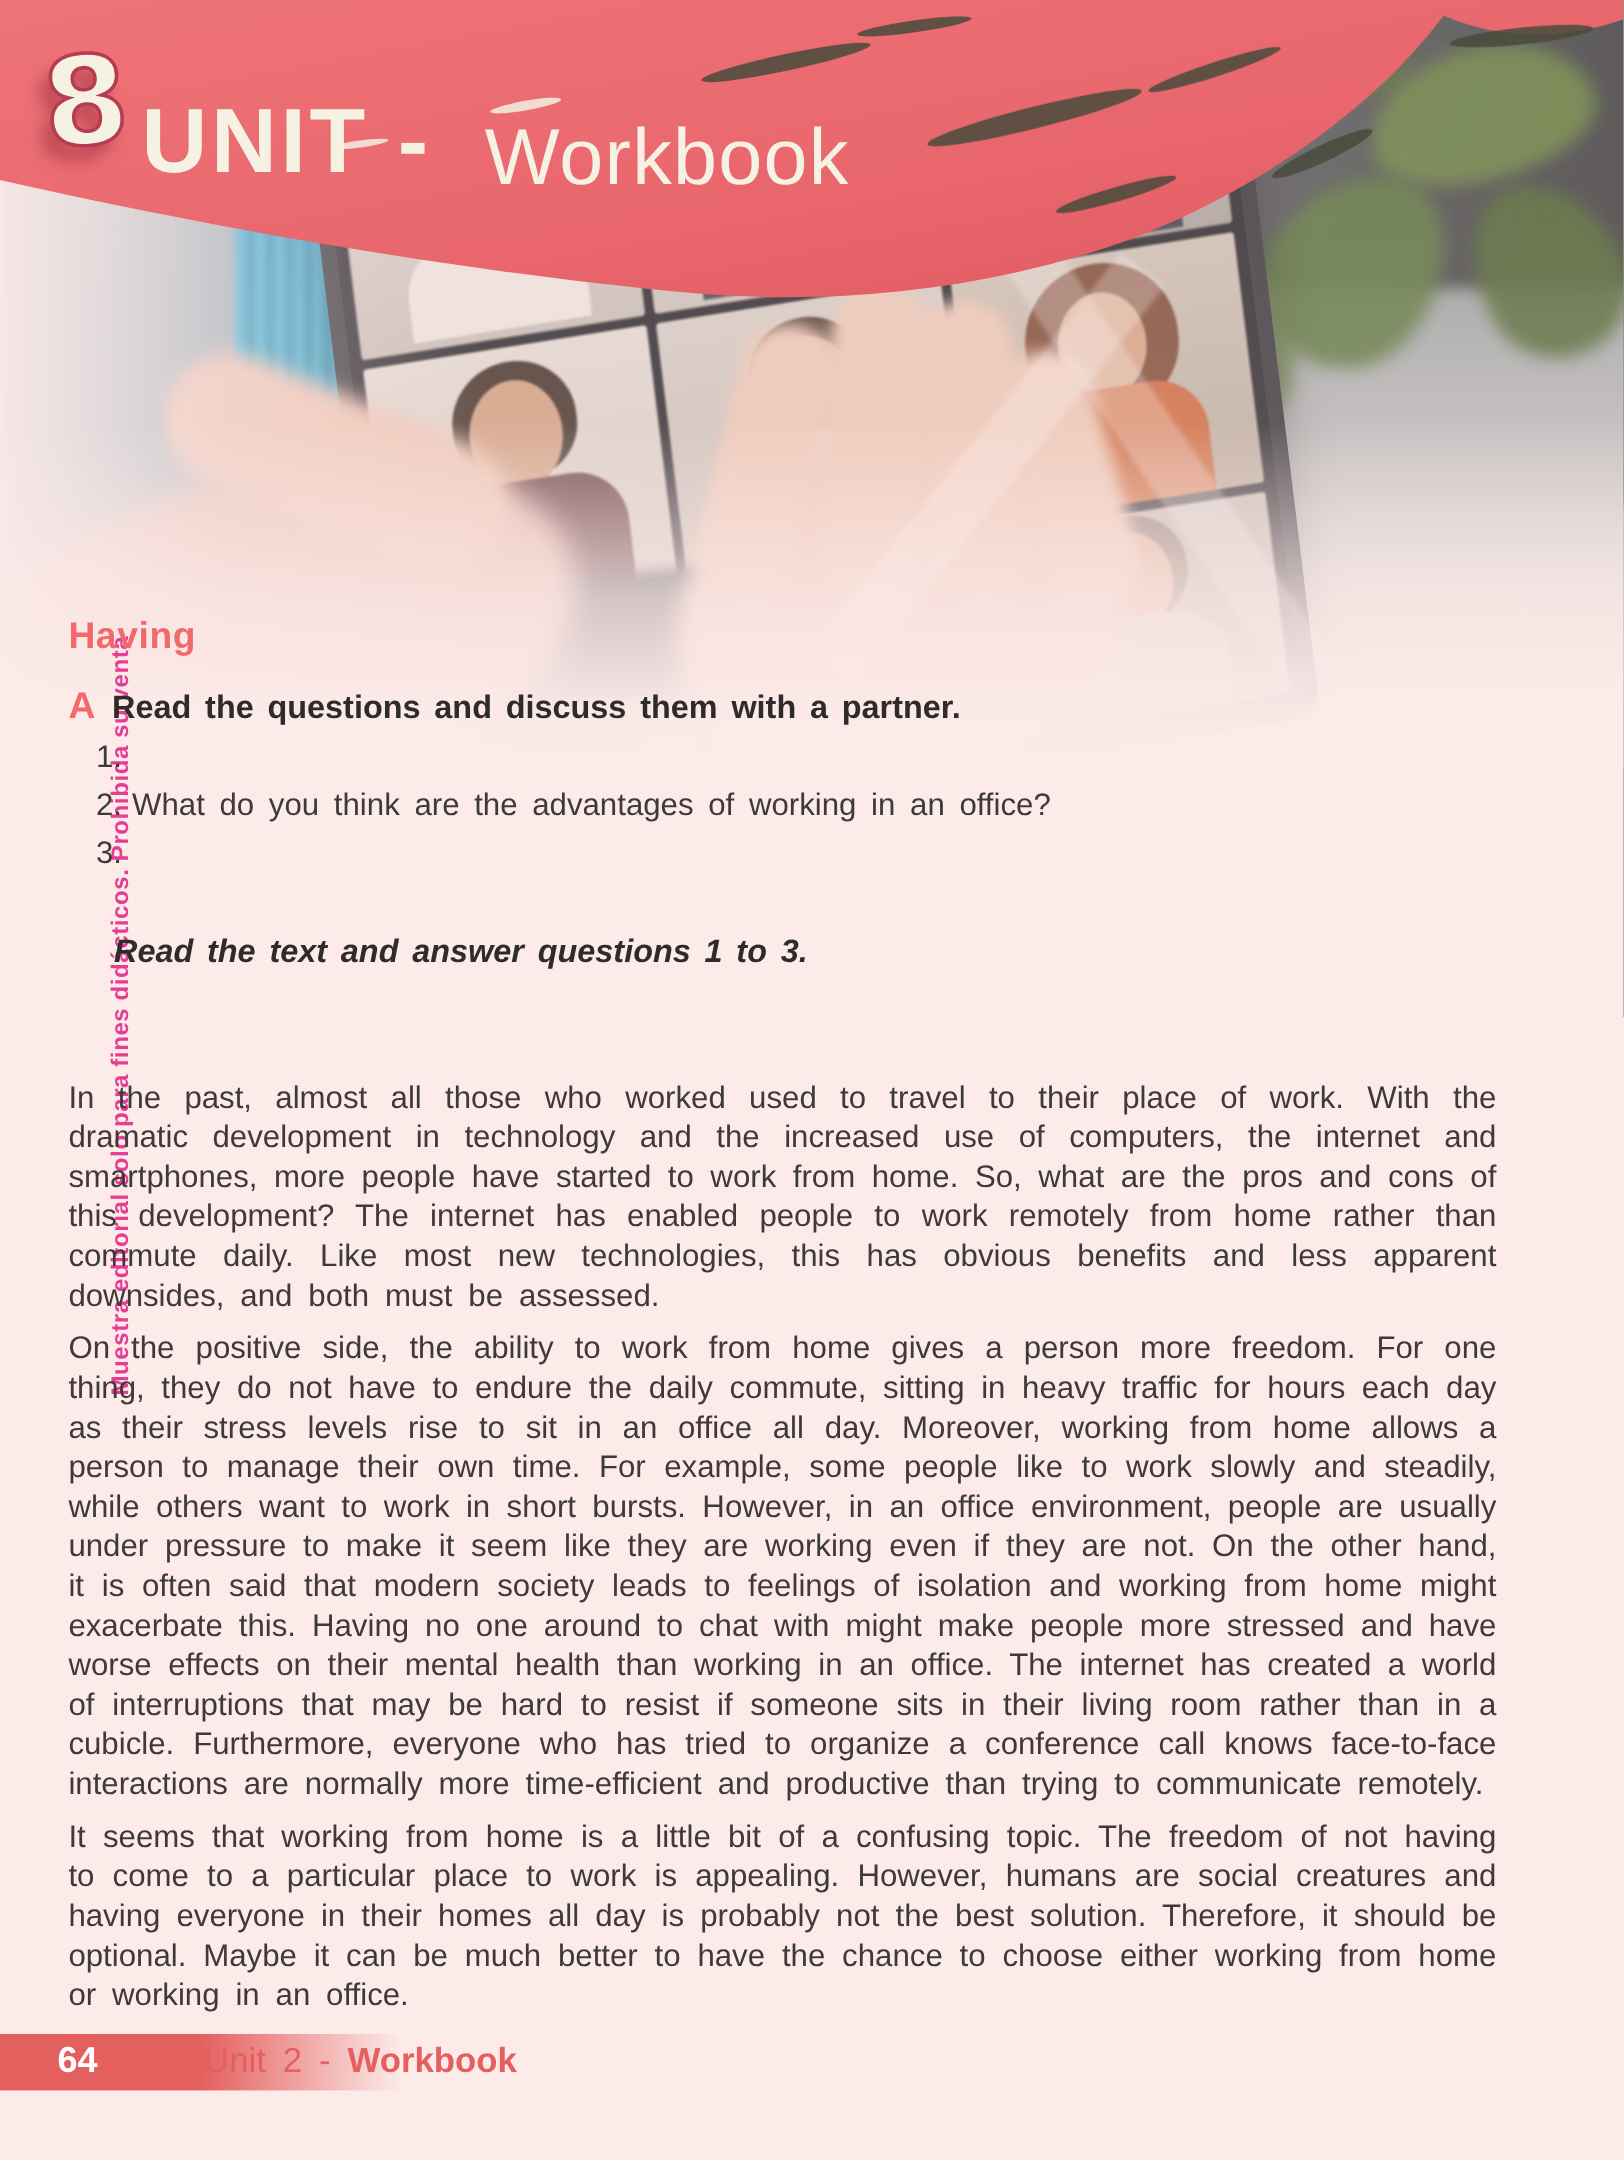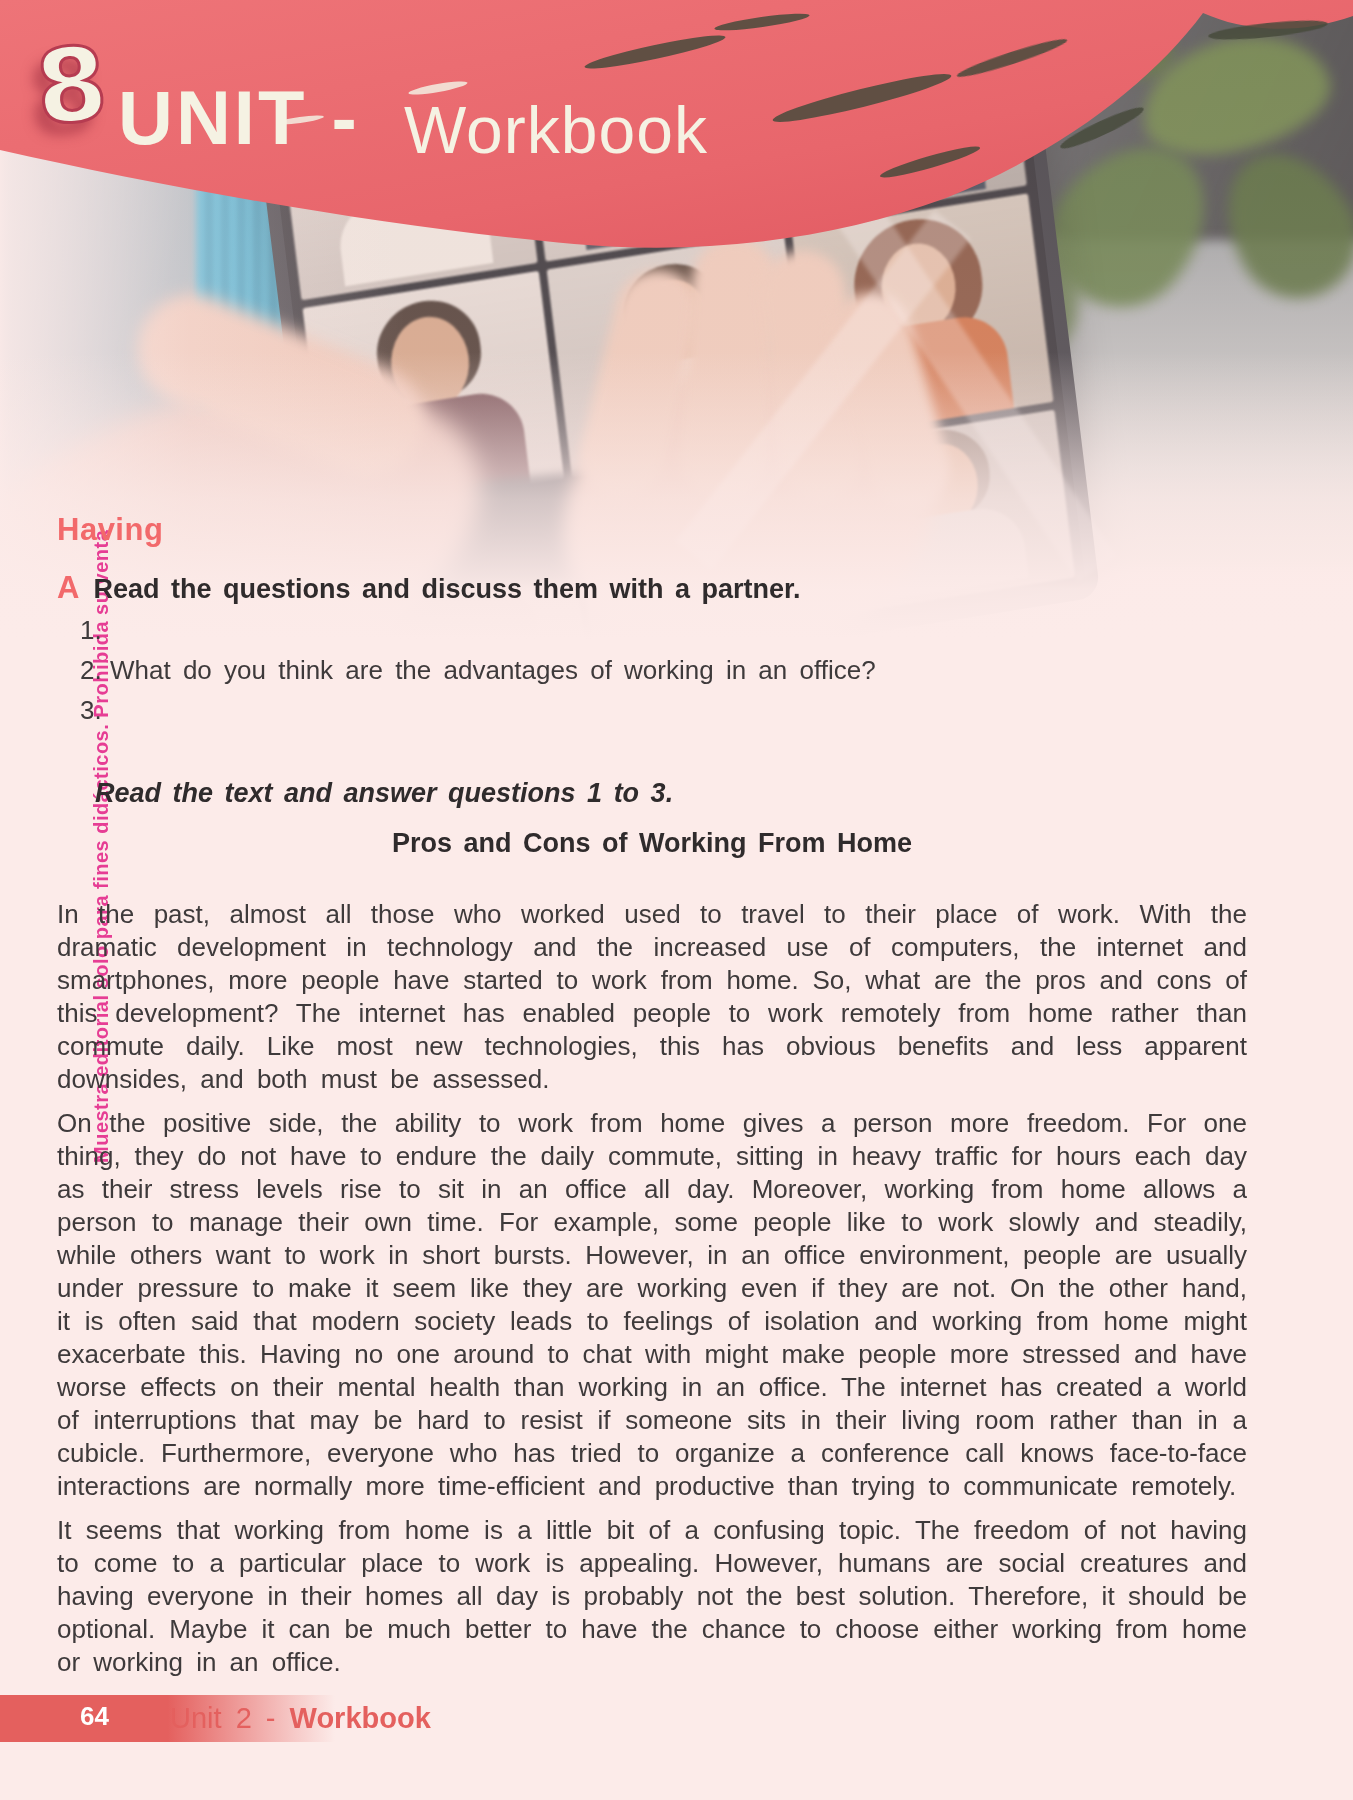--- a/index.html
+++ b/index.html
@@ -100,21 +100,21 @@
   .q-row{display:flex;font-size:26px;line-height:40px;word-spacing:5px;}
   .q-num{width:30px;flex:none;}
   .instruction2{top:778px;left:95px;font-size:27px;font-weight:bold;color:#2f2b2c;word-spacing:4px;}
   .text-title{top:828px;text-align:center;font-size:27px;font-weight:bold;color:#2f2b2c;word-spacing:4px;}
   .body-text{top:898px;font-size:26px;line-height:33px;text-align:justify;word-spacing:6px;color:var(--body-ink);}
   .body-text p{margin-bottom:11px;}
 
   
   .footer-bar{position:absolute;left:0;top:1695px;width:335px;height:47px;
     background:linear-gradient(to right, var(--footer-red) 0%, var(--footer-red) 50%, rgba(228,96,94,0) 100%);}
-  .footer-page{position:absolute;left:80px;top:1701px;font-size:26px;font-weight:bold;color:#fff;}
+  .footer-page{position:absolute;left:48px;top:1701px;font-size:30px;font-weight:bold;color:#fff;}
   .footer-label{position:absolute;left:170px;top:1702px;font-size:29px;color:var(--footer-red);word-spacing:6px;}
   .footer-label b{font-weight:bold;}
 </style>
 </head>
 <body>
 
 <div class="page">
 
   <div class="photo">
     <div class="wall"></div>
@@ -240,21 +240,20 @@
       <span class="q-num">2.</span>
       <span>What do you think are the advantages of working in an office?</span>
     </div>
     <div class="q-row">
       <span class="q-num">3.</span>
     </div>
   </div>
 
   <div class="content instruction2" style="position:absolute;font-style:italic;">Read the text and answer questions 1 to 3.</div>
 
-  <div class="content text-title" style="position:absolute;">Pros and Cons of Working From Home</div>
 
   <div class="content body-text" style="position:absolute;">
     <p>In the past, almost all those who worked used to travel to their place of work. With the dramatic development in technology and the increased use of computers, the internet and smartphones, more people have started to work from home. So, what are the pros and cons of this development? The internet has enabled people to work remotely from home rather than commute daily. Like most new technologies, this has obvious benefits and less apparent downsides, and both must be assessed.</p>
     <p>On the positive side, the ability to work from home gives a person more freedom. For one thing, they do not have to endure the daily commute, sitting in heavy traffic for hours each day as their stress levels rise to sit in an office all day. Moreover, working from home allows a person to manage their own time. For example, some people like to work slowly and steadily, while others want to work in short bursts. However, in an office environment, people are usually under pressure to make it seem like they are working even if they are not. On the other hand, it is often said that modern society leads to feelings of isolation and working from home might exacerbate this. Having no one around to chat with might make people more stressed and have worse effects on their mental health than working in an office. The internet has created a world of interruptions that may be hard to resist if someone sits in their living room rather than in a cubicle. Furthermore, everyone who has tried to organize a conference call knows face-to-face interactions are normally more time-efficient and productive than trying to communicate remotely.</p>
     <p>It seems that working from home is a little bit of a confusing topic. The freedom of not having to come to a particular place to work is appealing. However, humans are social creatures and having everyone in their homes all day is probably not the best solution. Therefore, it should be optional. Maybe it can be much better to have the chance to choose either working from home or working in an office.</p>
   </div>
 
   <div class="footer-bar"></div>
   <div class="footer-page">64</div>
   <div class="footer-label">

